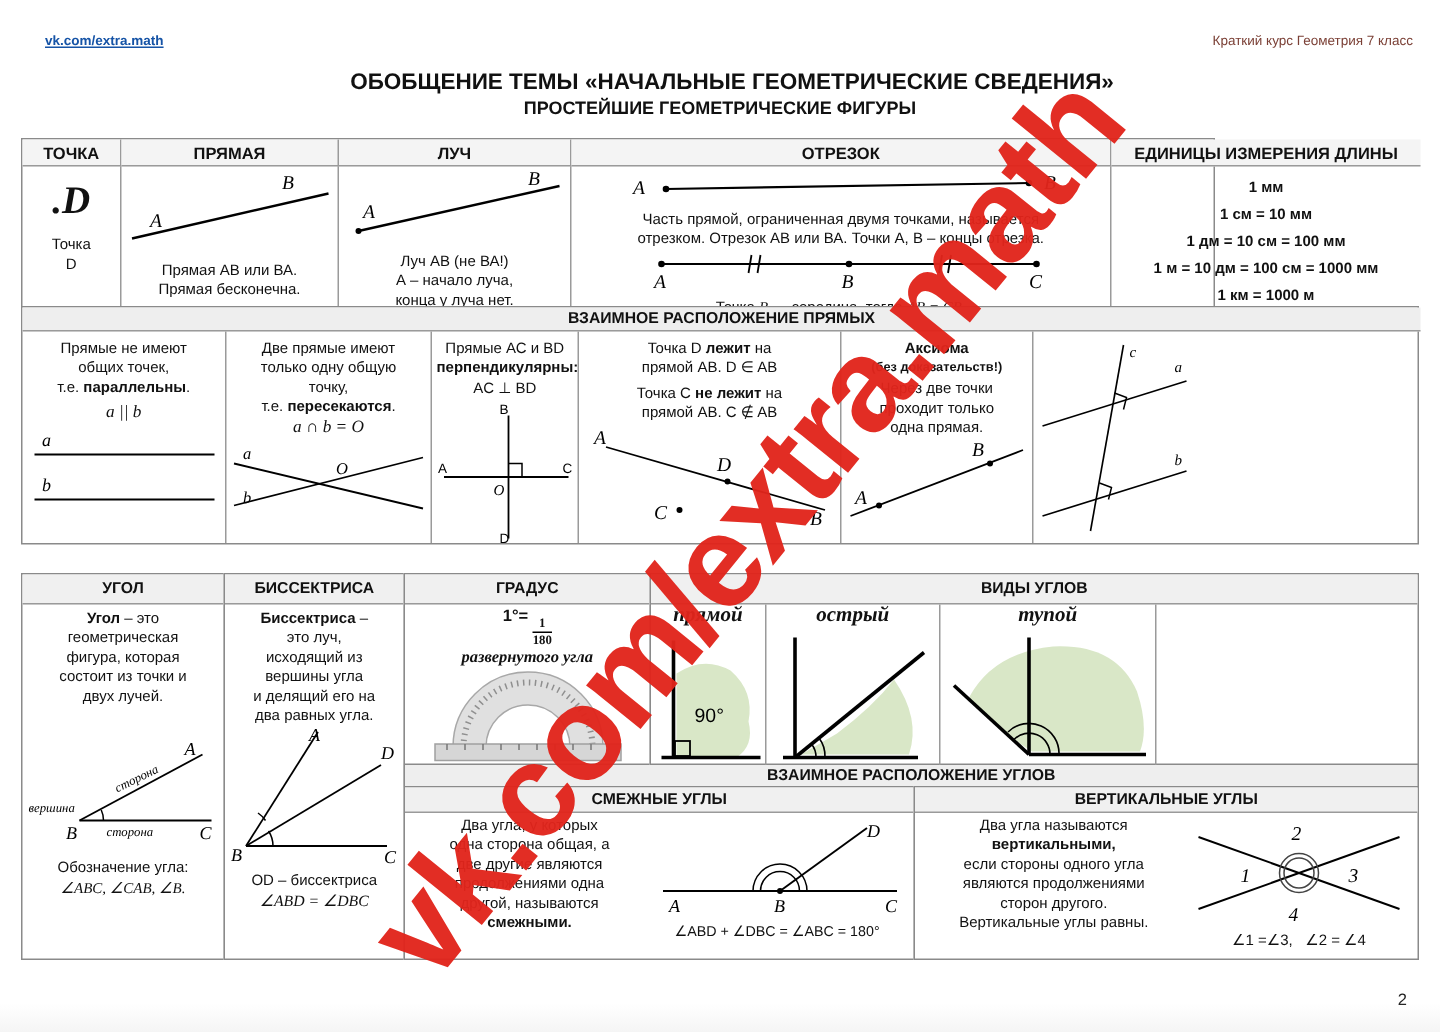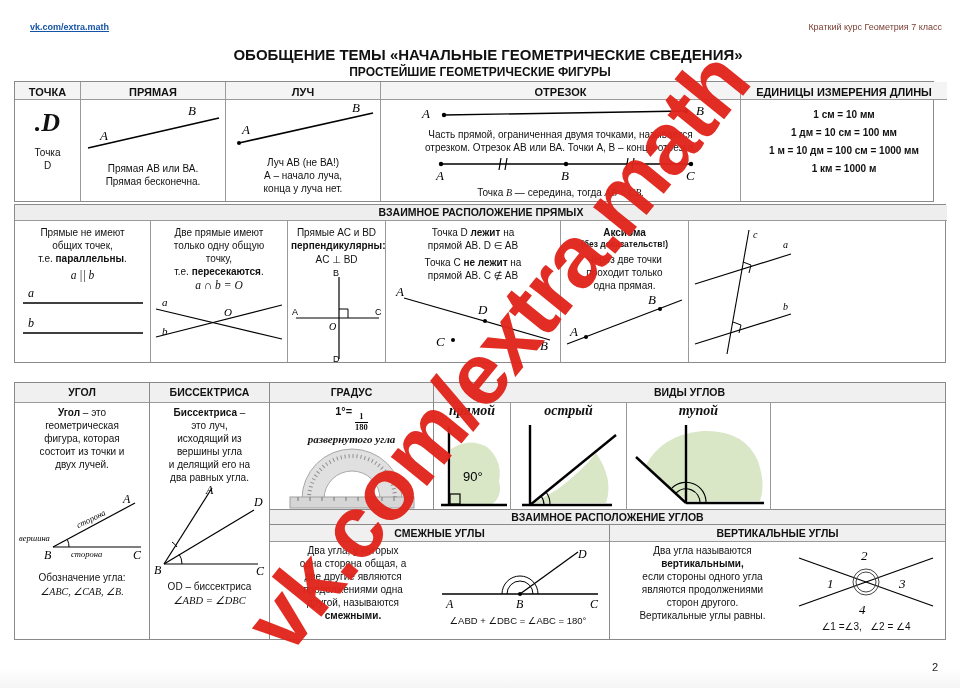--- a/index.html
+++ b/index.html
@@ -54,21 +54,21 @@
 </head>
 <body>
 
 <div class="sheet">
 
   <a class="toplink" href="#">vk.com/extra.math</a>
   <div class="course">Краткий курс Геометрия 7 класс</div>
   <div class="title">ОБОБЩЕНИЕ ТЕМЫ «НАЧАЛЬНЫЕ ГЕОМЕТРИЧЕСКИЕ СВЕДЕНИЯ»</div>
   <div class="subtitle">ПРОСТЕЙШИЕ ГЕОМЕТРИЧЕСКИЕ ФИГУРЫ</div>
 
-  <div class="gridbox" style="left:14px; top:66px; width:920px; grid-template-columns:66px 145px 155px 360px 206px; grid-template-rows:18px 101px;">
+  <div class="gridbox" style="left:14px; top:77px; width:796px; grid-template-columns:66px 145px 155px 360px 206px; grid-template-rows:18px 101px;">
     <div class="cell hrow">ТОЧКА</div>
     <div class="cell hrow">ПРЯМАЯ</div>
     <div class="cell hrow">ЛУЧ</div>
     <div class="cell hrow">ОТРЕЗОК</div>
     <div class="cell hrow last">ЕДИНИЦЫ ИЗМЕРЕНИЯ ДЛИНЫ</div>
 
     <div class="cell" style="padding-top:8px;">
       <div style="font-family:'Liberation Serif',serif;font-style:italic;font-weight:bold;font-size:26px;line-height:30px;">
         <span>.</span><span>D</span>
       </div>
@@ -118,20 +118,21 @@
         <line x1="232" y1="4" x2="230" y2="16" stroke="#000" stroke-width="1.2"></line>
           <line x1="238" y1="4" x2="236" y2="16" stroke="#000" stroke-width="1.2"></line>
         <text x="40" y="26" font-size="13">A</text>
         <text x="165" y="26" font-size="13">B</text>
         <text x="290" y="26" font-size="13">C</text>
       </svg>
       <div class="t"><span>Точка </span><span class="math">B</span><span> — середина, тогда </span><span class="math">AB = CB.</span></div>
     </div>
 
     <div class="cell last" style="padding-top:6px;">
+      <div class="t" style="font-weight:bold;line-height:18px;">1 мм</div>
       <div class="t" style="font-weight:bold;line-height:18px;">1 см = 10 мм</div>
       <div class="t" style="font-weight:bold;line-height:18px;">1 дм = 10 см = 100 мм</div>
       <div class="t" style="font-weight:bold;line-height:18px;">1 м = 10 дм = 100 см = 1000 мм</div>
       <div class="t" style="font-weight:bold;line-height:18px;">1 км = 1000 м</div>
     </div>
   </div>
 
   <div class="gridbox" style="left:14px; top:189px; width:932px; grid-template-columns:136px 137px 98px 175px 128px 258px; grid-template-rows:16px 141px;">
     <div class="band">ВЗАИМНОЕ РАСПОЛОЖЕНИЕ ПРЯМЫХ</div>
 

